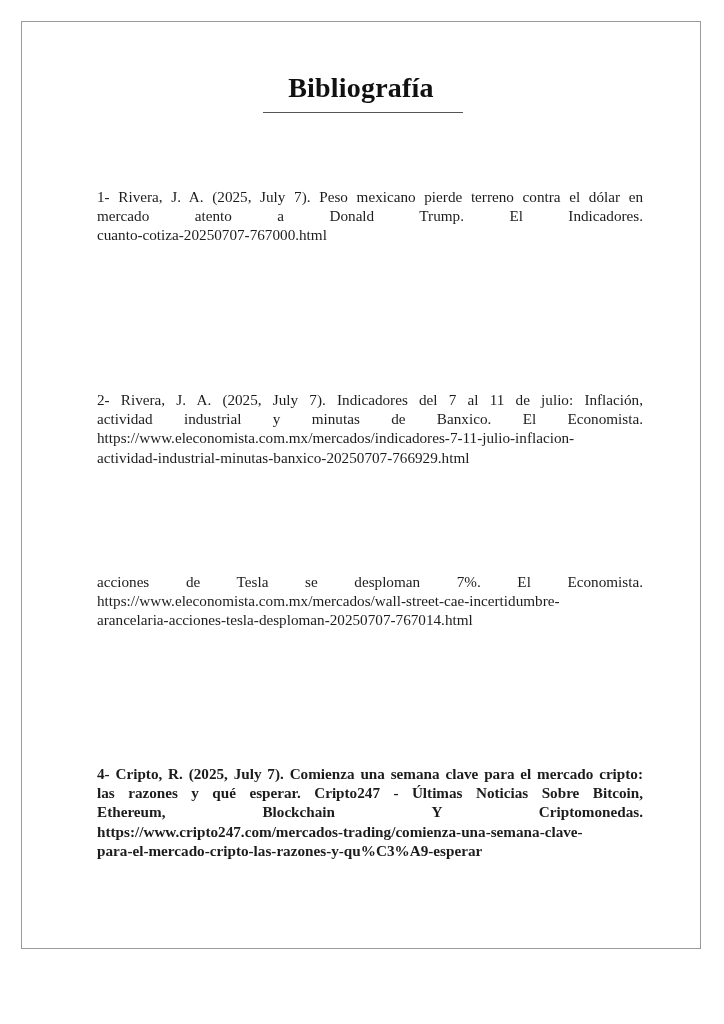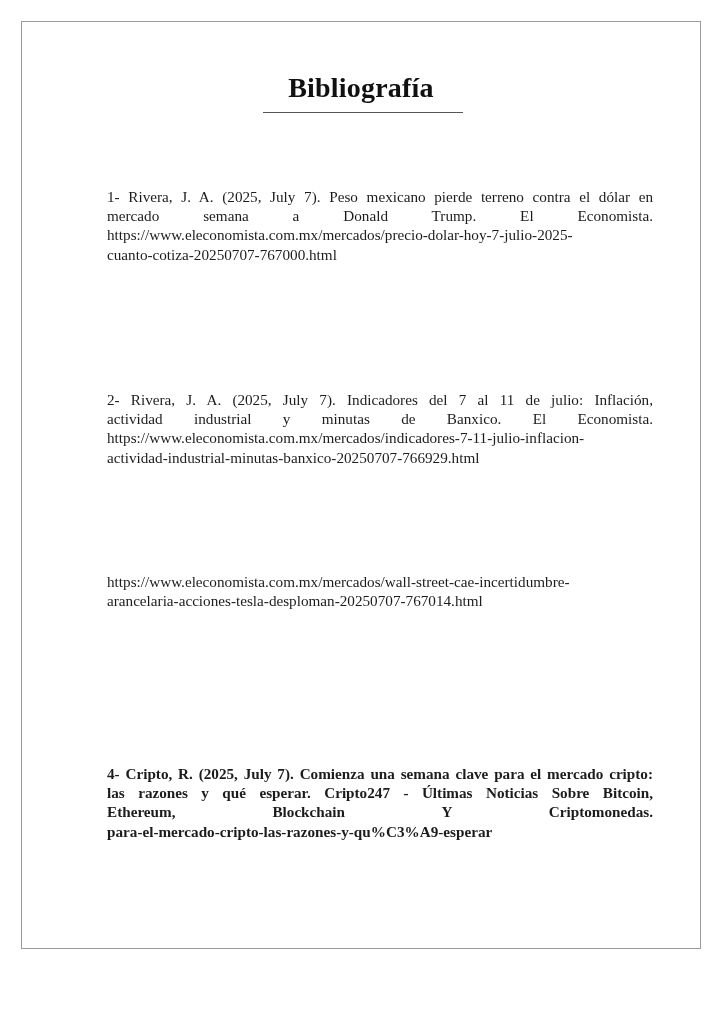--- a/index.html
+++ b/index.html
@@ -40,21 +40,21 @@
     .title-rule {
       position: absolute;
       left: 241px;
       width: 200px;
       top: 90px;
       height: 0;
       border-top: 1.5px solid #555555;
     }
     .ref {
       position: absolute;
-      left: 85px;
+      left: 75px;
       width: 546px;
       font-size: 15.2px;
       line-height: 19.2px;
       color: #1c1c1c;
     }
     .ref .line {
       display: block;
       white-space: nowrap;
       height: 19.2px;
     }
@@ -71,36 +71,37 @@
   </style>
 </head>
 <body>
 
 <div class="page">
   <h1 class="title">Bibliografía</h1>
   <div class="title-rule"></div>
 
   <div class="ref" id="ref-1">
     <span class="line j">1- Rivera, J. A. (2025, July 7). Peso mexicano pierde terreno contra el dólar en</span>
-    <span class="line j">mercado semana a Donald Trump. El Economista.</span>
-    <span class="line">https://www.eleconomista.com.mx/mercados/precio-dolar-hoy-7-julio-2025-</span>
+    <span class="line j">mercado atento a Donald Trump. El Indicadores.</span>
     <span class="line">cuanto-cotiza-20250707-767000.html</span>
   </div>
 
   <div class="ref" id="ref-2">
     <span class="line j">2- Rivera, J. A. (2025, July 7). Indicadores del 7 al 11 de julio: Inflación,</span>
     <span class="line j">actividad industrial y minutas de Banxico. El Economista.</span>
     <span class="line">https://www.eleconomista.com.mx/mercados/indicadores-7-11-julio-inflacion-</span>
     <span class="line">actividad-industrial-minutas-banxico-20250707-766929.html</span>
   </div>
 
   <div class="ref" id="ref-3">
+    <span class="line j">acciones de Tesla se desploman 7%. El Economista.</span>
     <span class="line">https://www.eleconomista.com.mx/mercados/wall-street-cae-incertidumbre-</span>
     <span class="line">arancelaria-acciones-tesla-desploman-20250707-767014.html</span>
   </div>
 
   <div class="ref" id="ref-4">
     <span class="line j">4- Cripto, R. (2025, July 7). Comienza una semana clave para el mercado cripto:</span>
     <span class="line j">las razones y qué esperar. Cripto247 - Últimas Noticias Sobre Bitcoin,</span>
     <span class="line j">Ethereum, Blockchain Y Criptomonedas.</span>
+    <span class="line">https://www.cripto247.com/mercados-trading/comienza-una-semana-clave-</span>
     <span class="line">para-el-mercado-cripto-las-razones-y-qu%C3%A9-esperar</span>
   </div>
 </div>
 
 </body></html>

